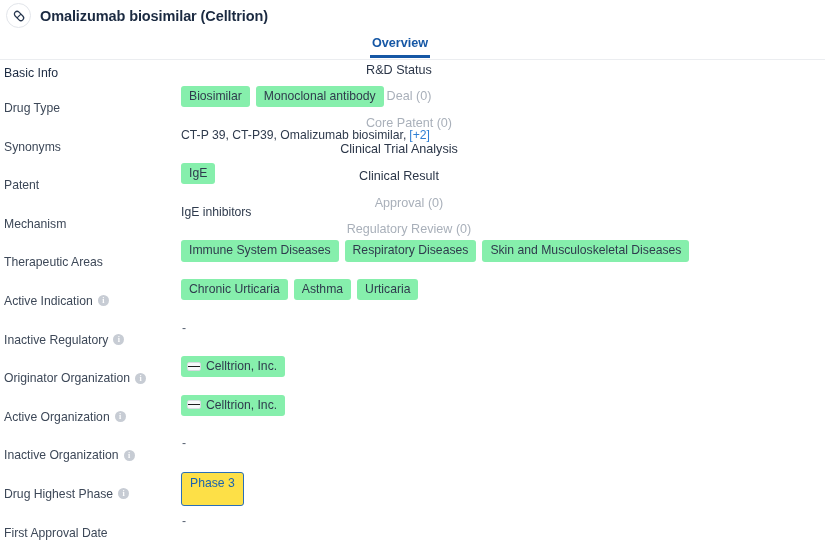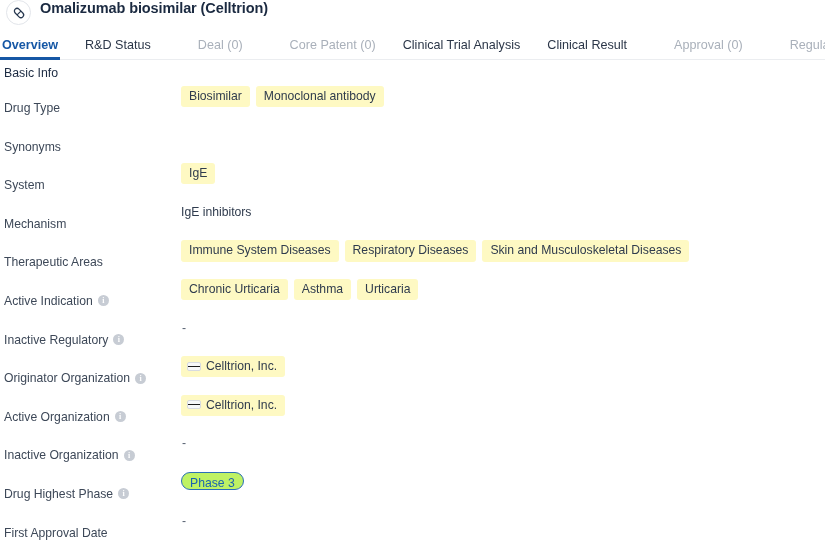--- a/index.html
+++ b/index.html
@@ -13,21 +13,21 @@
     font-family: "Liberation Sans", sans-serif;
     color: #2f3b4d;
     overflow: hidden;
     -webkit-font-smoothing: antialiased;
   }
 
   
   .header {
     height: 31px;
     display: flex;
-    align-items: flex-start;
+    align-items: center;
     padding: 0 0 0 6px;
     box-sizing: border-box;
   }
   .drug-icon {
     width: 23px;
     height: 23px;
     border-radius: 50%;
     border: 1px solid #e2e5ea;
     background: #ffffff;
     display: flex;
@@ -43,23 +43,24 @@
     color: #1b2a41;
     letter-spacing: -0.1px;
     white-space: nowrap;
   }
 
   
   .tabbar {
     position: relative;
     height: 29px;
     display: flex;
-    align-items: flex-end;
+    align-items: center;
     padding-left: 0;
     box-sizing: border-box;
+    flex-direction: column;
   }
   .tabbar::after {
     content: "";
     position: absolute;
     left: 0; right: 0; bottom: 0;
     height: 1px;
     background: #ebedf0;
   }
   .tab {
     position: relative;
@@ -137,21 +138,21 @@
     flex: 1 1 auto;
     padding-top: 2px;
     display: flex;
     flex-wrap: wrap;
     align-items: center;
     gap: 6px;
     font-size: 12.2px;
     color: #2f3b4d;
   }
   .tag {
-    background: #fef9c3;
+    background: #86efac;
     border-radius: 3px;
     padding: 4px 8px 5px 8px;
     font-size: 12.2px;
     line-height: 1;
     color: #2f3b4d;
     white-space: nowrap;
     display: inline-flex;
     align-items: center;
   }
   .tag.org { padding-left: 6px; text-align: center; }
@@ -179,26 +180,26 @@
     white-space: nowrap;
   }
   .synonyms .more {
     color: #2f7fd4;
     margin-left: 3px;
     cursor: pointer;
   }
   .phase-badge {
     display: inline-block;
     border: 1px solid #2a6fb8;
-    border-radius: 10px;
+    border-radius: 3px;
     color: #1a64b0;
-    background: #bef264;
+    background: #fde047;
     font-size: 12.2px;
     line-height: 1;
-    padding: 4px 8px 0 8px;
+    padding: 4px 8px 16px 8px;
     white-space: nowrap;
   }
 </style>
 </head>
 <body>
 
 <div class="header">
   <div class="drug-icon">
     <svg width="14" height="14" viewBox="0 0 14 14" aria-hidden="true">
       <g transform="rotate(-45 7 7)">
@@ -232,25 +233,30 @@
     <div class="row-value">
       <span class="tag">Biosimilar</span>
       <span class="tag">Monoclonal antibody</span>
     </div>
   </div>
 
   <div class="row">
     <div class="row-label">
       <span>Synonyms</span>
     </div>
-  </div>
-
-  <div class="row">
-    <div class="row-label">
-      <span>System</span>
+    <div class="row-value">
+      <span class="synonyms">
+        <span>CT-P 39,  CT-P39,  Omalizumab biosimilar,</span><span class="more">[+2]</span>
+      </span>
+    </div>
+  </div>
+
+  <div class="row">
+    <div class="row-label">
+      <span>Patent</span>
     </div>
     <div class="row-value">
       <span class="tag">IgE</span>
     </div>
   </div>
 
   <div class="row">
     <div class="row-label">
       <span>Mechanism</span>
     </div>

